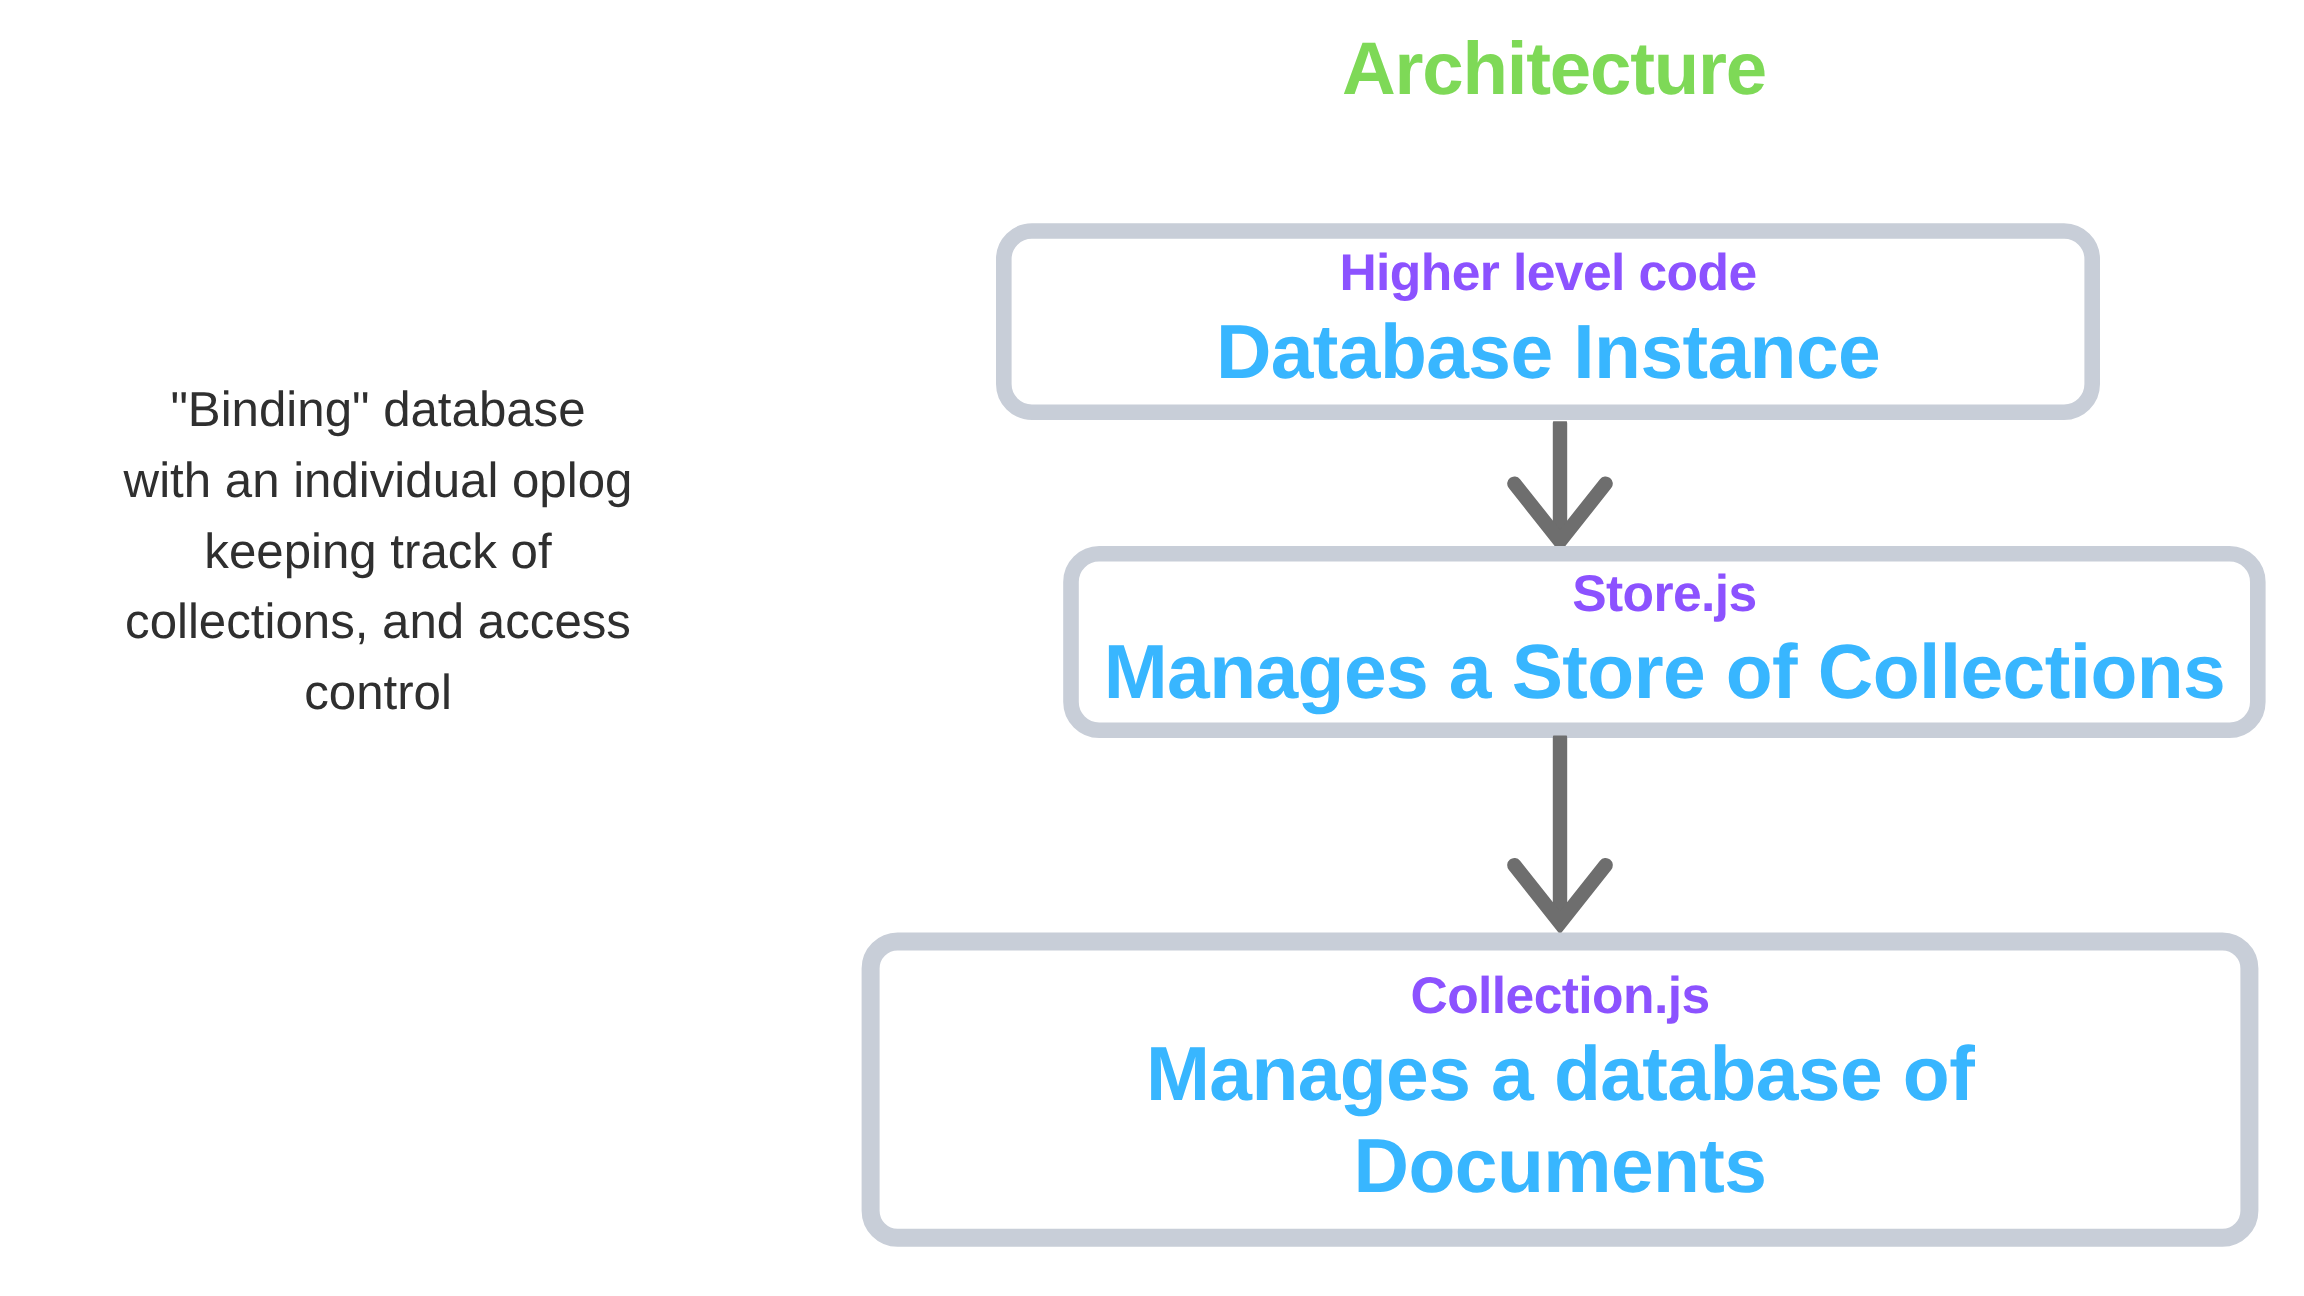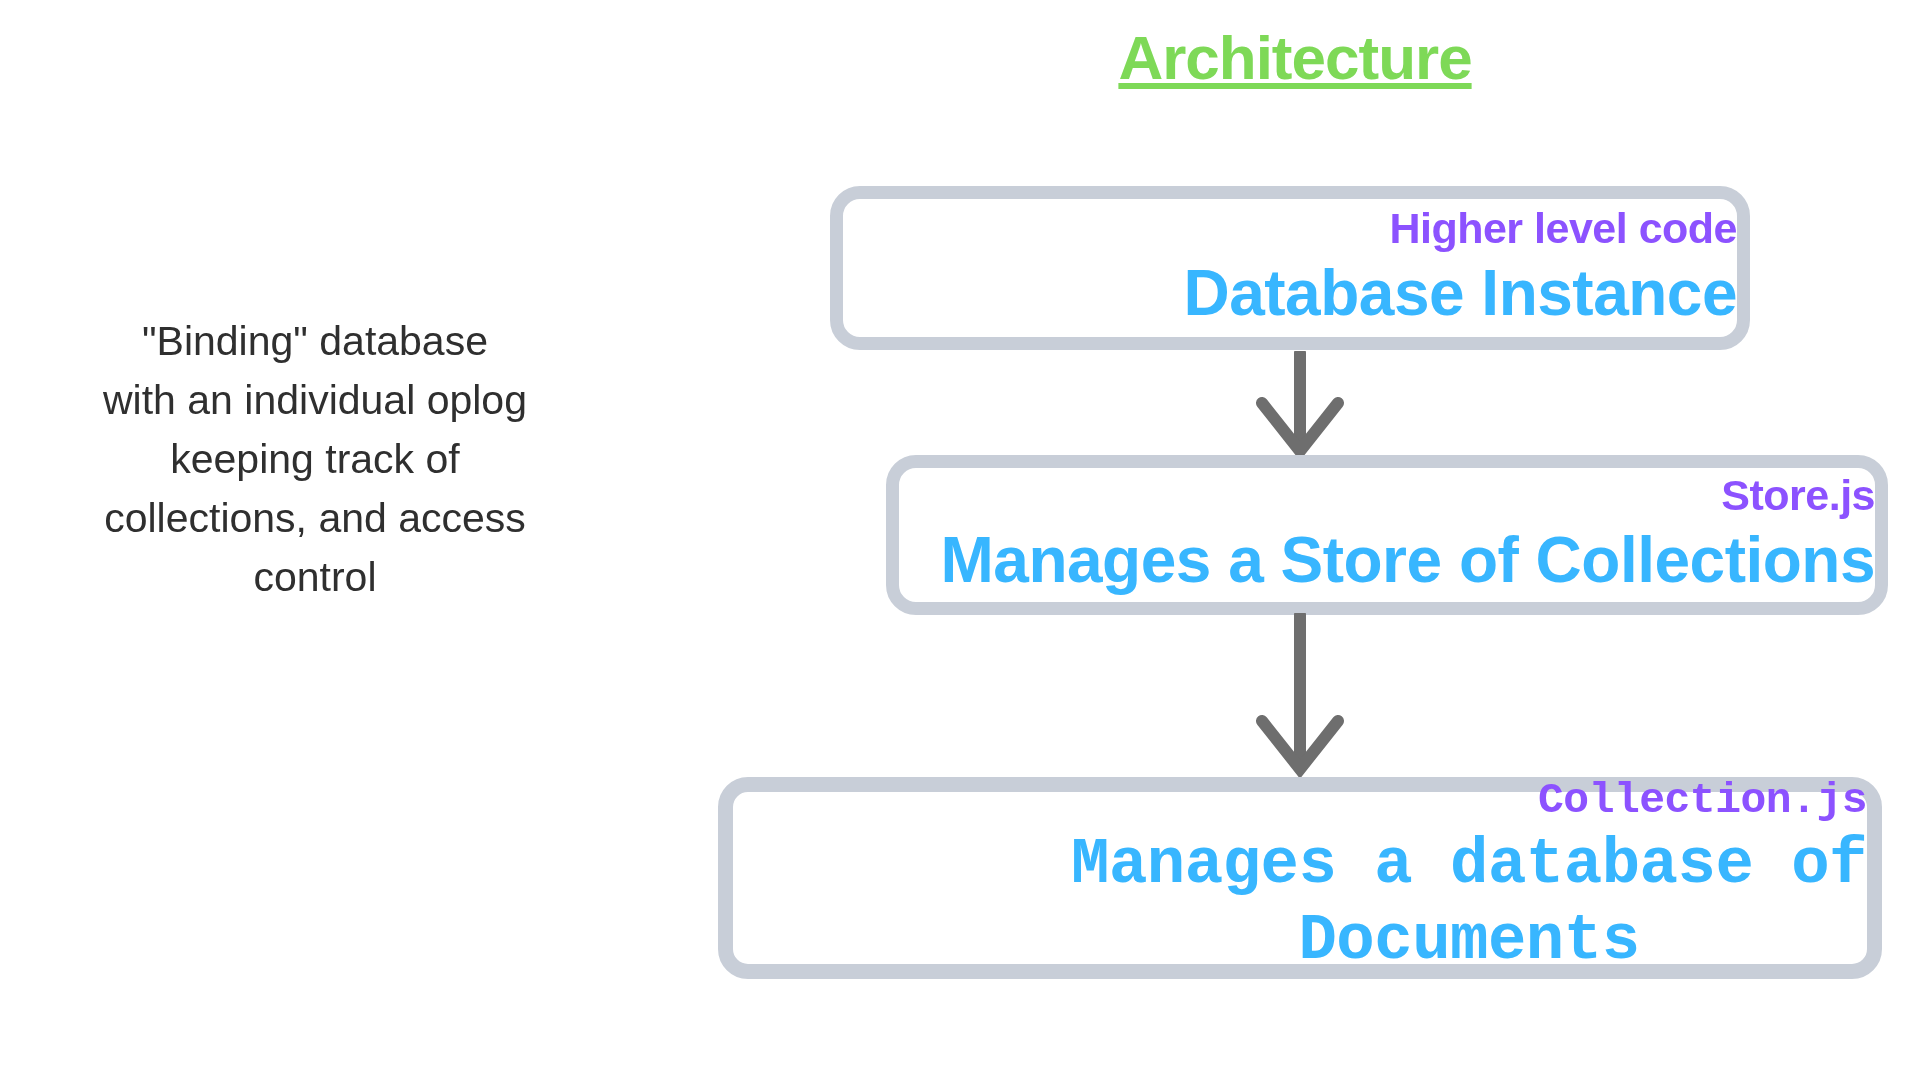--- a/index.html
+++ b/index.html
@@ -21,21 +21,20 @@
     position: absolute;
     top: 22px;
     left: 1295px;
     transform: translateX(-50%);
     margin: 0;
     font-size: 62px;
     font-weight: 800;
     letter-spacing: -1px;
     color: #7ed957;
     white-space: nowrap;
-    text-decoration: underline;
   }
 
   
   .note {
     position: absolute;
     left: 20px;
     width: 590px;
     text-align: center;
     color: #2f2f2f;
     font-weight: 300;
@@ -47,28 +46,28 @@
 
   
   .box {
     position: absolute;
     box-sizing: border-box;
     background: #ffffff;
     border: 13px solid #c8ced8;
     border-radius: 30px;
     display: flex;
     flex-direction: column;
-    align-items: flex-end;
+    align-items: center;
     justify-content: center;
     text-align: center;
     gap: 4px;
   }
   .box-1 { left: 830px; top: 186px; width: 920px; height: 164px; }
   .box-2 { left: 886px; top: 455px; width: 1002px; height: 160px; }
-  .box-3 { left: 718px; top: 777px; width: 1164px; height: 202px; border-width: 15px; font-family: Liberation Mono, monospace; }
+  .box-3 { left: 718px; top: 777px; width: 1164px; height: 262px; border-width: 15px; }
 
   .box-sub {
     font-size: 43px;
     font-weight: 800;
     letter-spacing: -0.5px;
     color: #8c52ff;
     line-height: 1.1;
   }
   .box-main {
     font-size: 64px;

